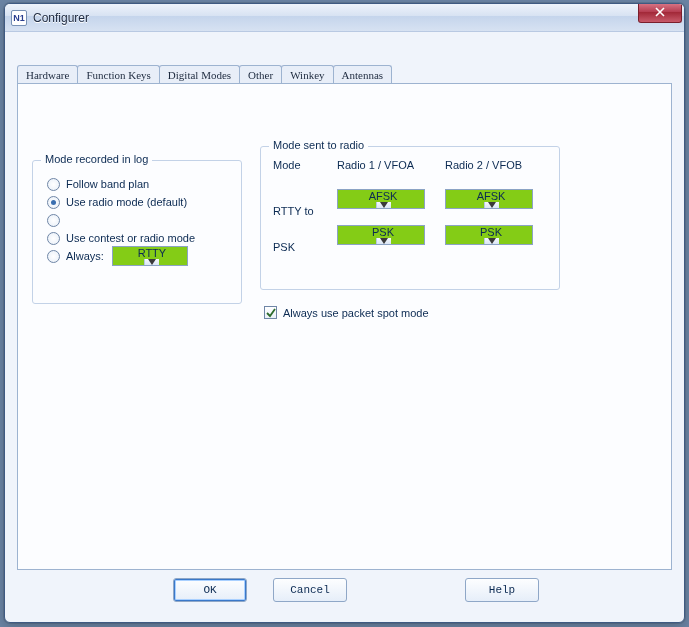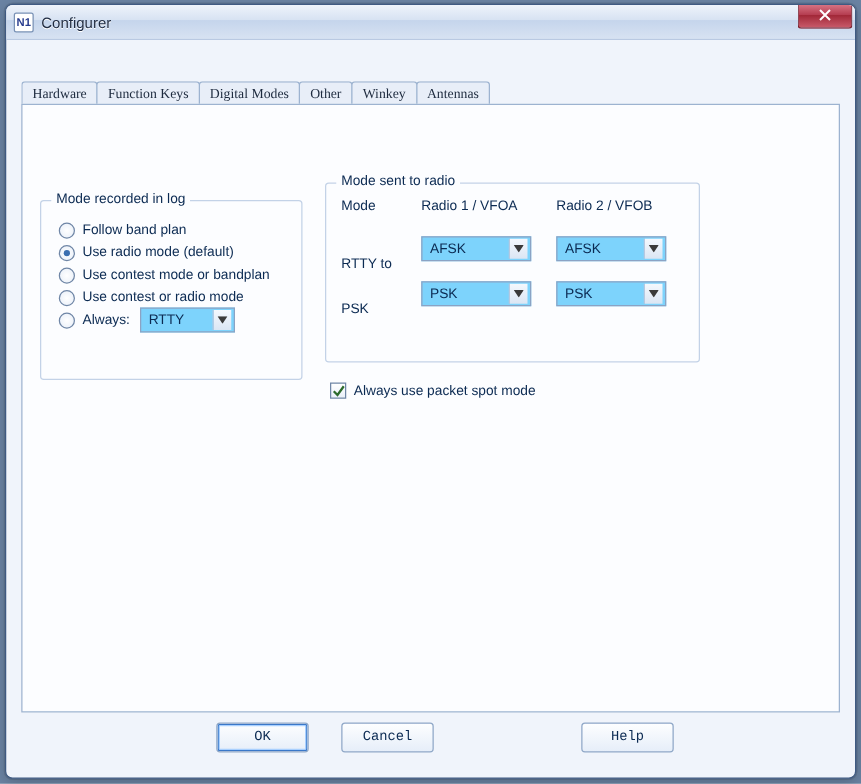--- a/index.html
+++ b/index.html
@@ -142,25 +142,26 @@
     background: #3b6fb0;
     border-radius: 50%;
   }
   .always-row { display: flex; align-items: center; }
   .always-row .combo { margin-left: 8px; }
 
   
   .combo {
     display: inline-flex; align-items: center; justify-content: space-between;
     width: 76px; height: 20px;
-    background: #7dd3fc;
+    background: #84cc16;
     border: 1px solid #8ba3c4;
     padding: 0 2px 0 6px;
     font-size: 11px;
     color: #0b2a52;
+    flex-direction: column;
   }
   .combo .arrow {
     width: 15px; height: 16px;
     display: flex; align-items: center; justify-content: center;
     background: linear-gradient(#f4f8fd,#dbe6f4);
     border-left: 1px solid #b6c8e0;
   }
   .combo .arrow svg { width: 8px; height: 6px; }
 
   
@@ -258,21 +259,20 @@
           <div class="opt">
             <span class="radio"></span>
             <span>Follow band plan</span>
           </div>
           <div class="opt">
             <span class="radio checked"></span>
             <span>Use radio mode (default)</span>
           </div>
           <div class="opt">
             <span class="radio"></span>
-            <span>Use contest mode or bandplan</span>
           </div>
           <div class="opt">
             <span class="radio"></span>
             <span>Use contest or radio mode</span>
           </div>
           <div class="opt always-row">
             <span class="radio"></span>
             <span>Always:</span>
             <div class="combo">
               <span>RTTY</span>

